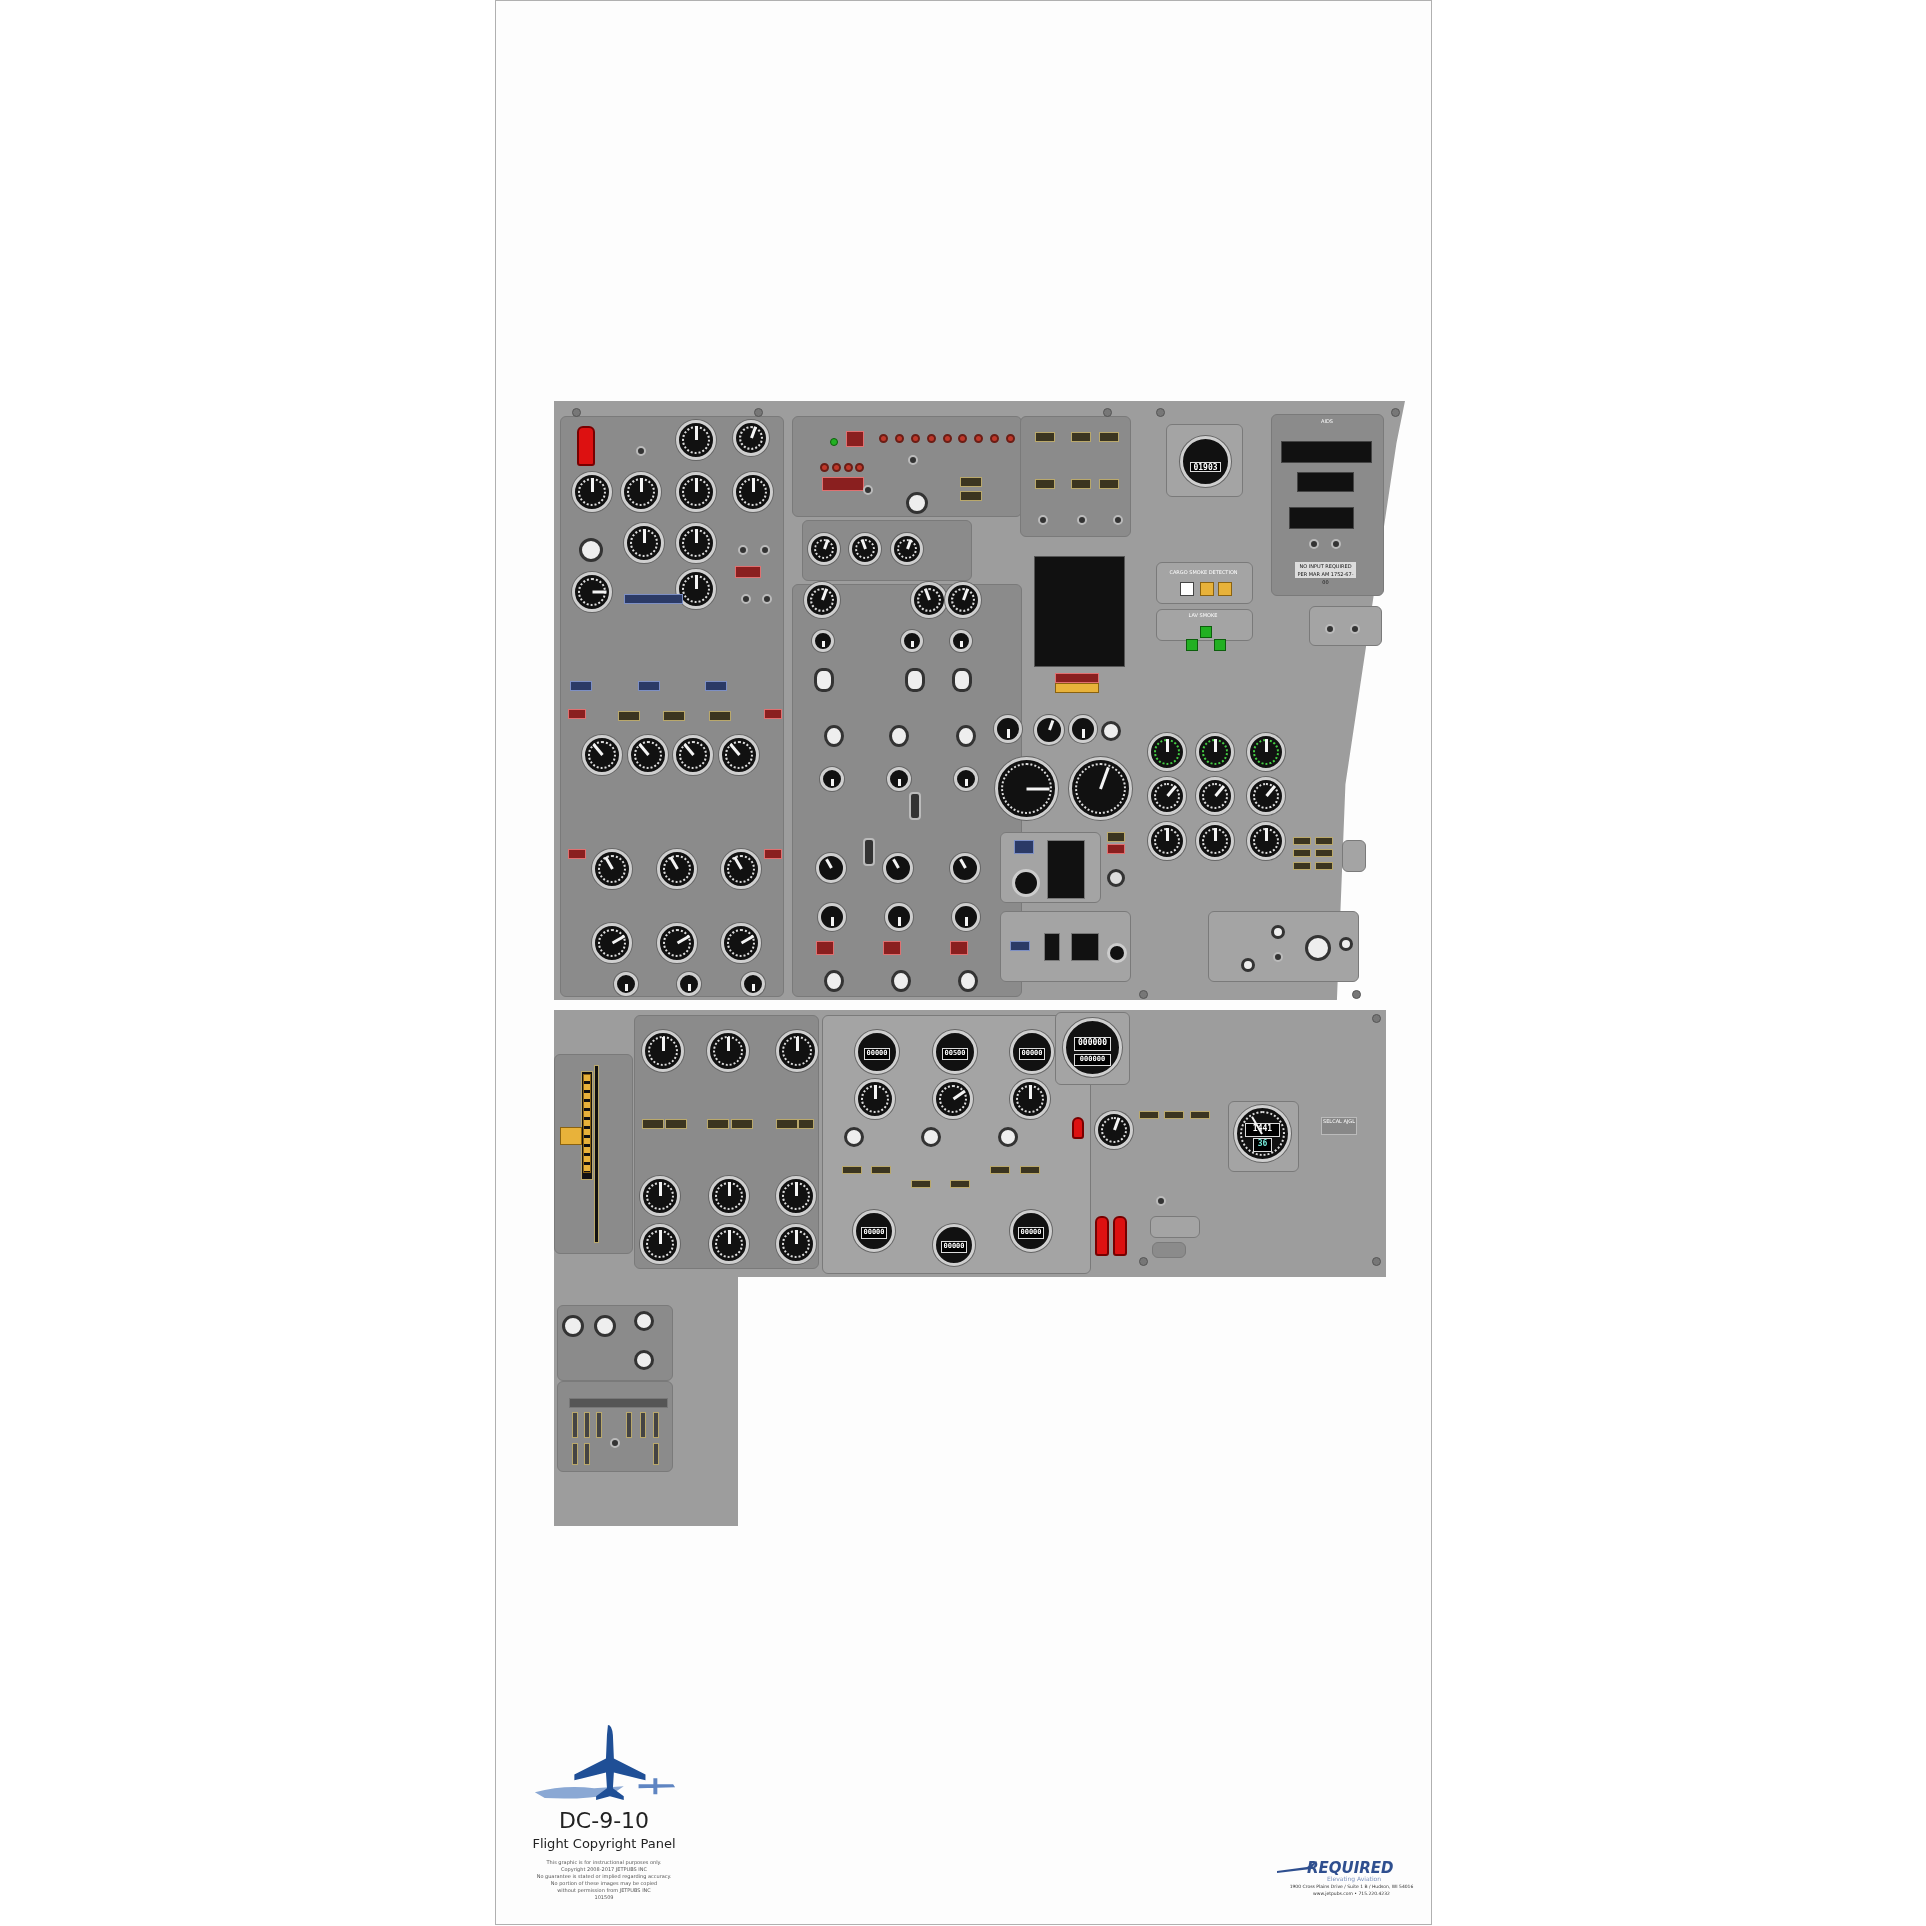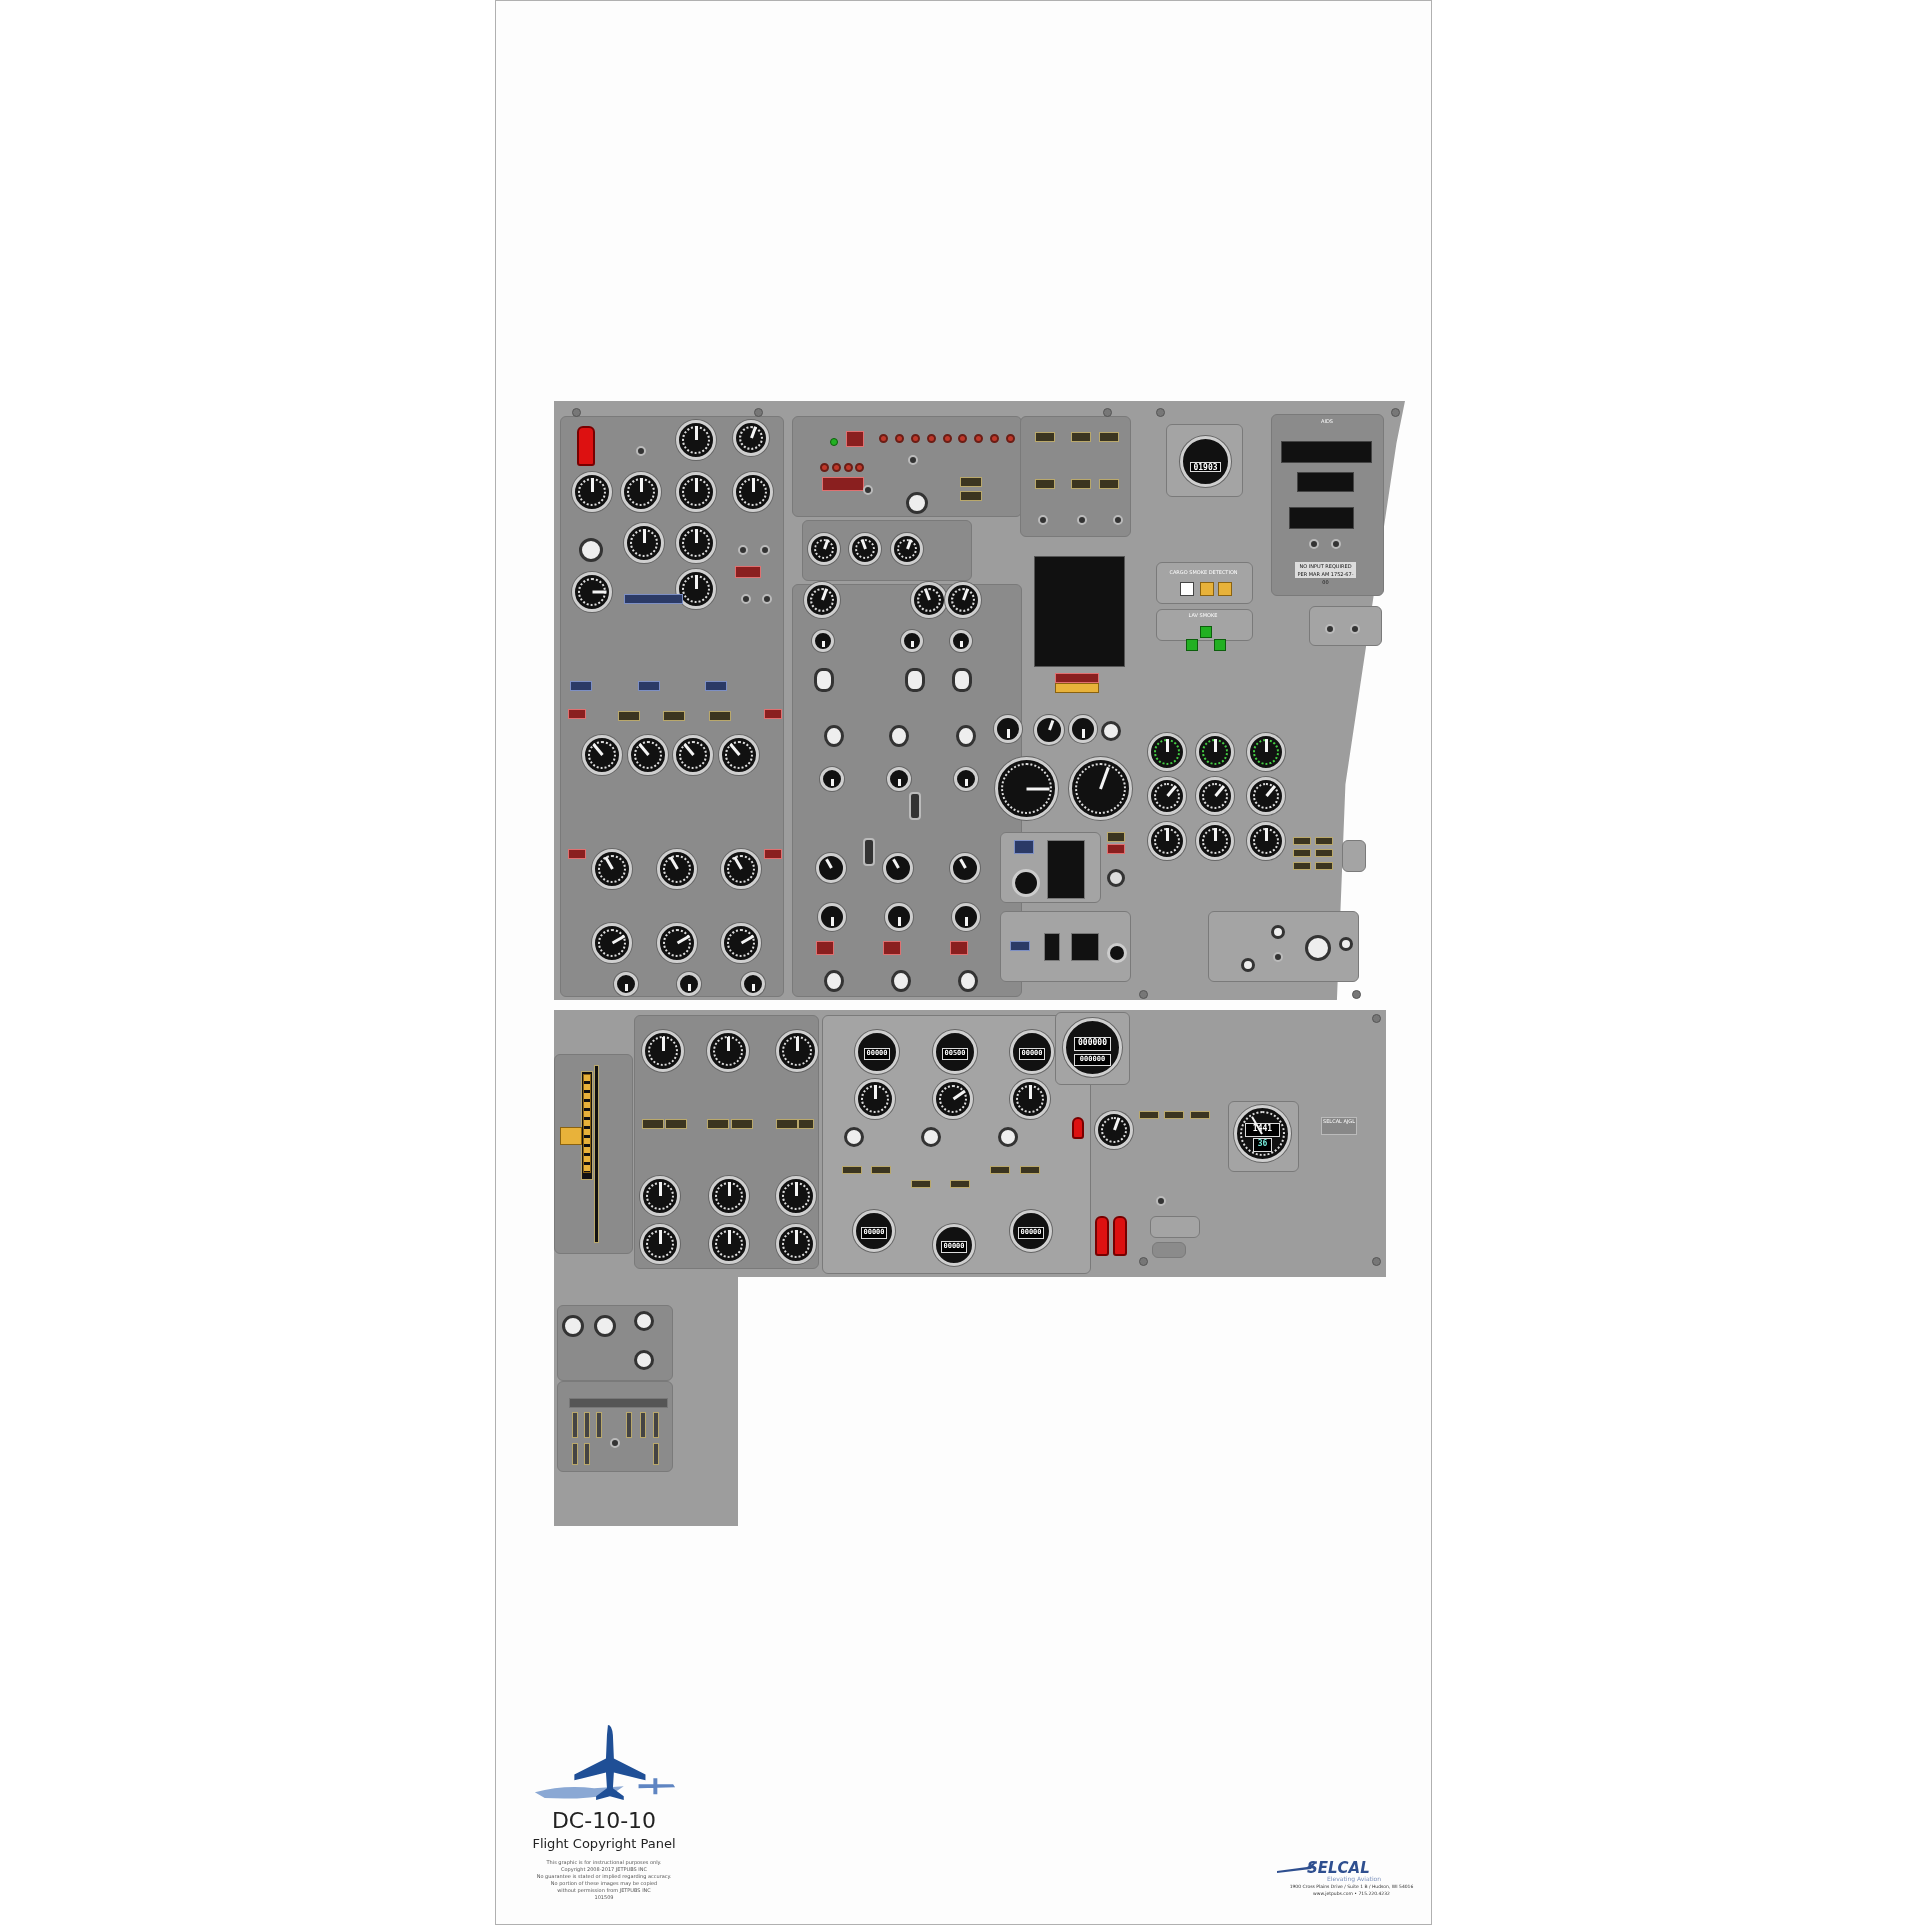--- a/index.html
+++ b/index.html
@@ -519,29 +519,29 @@
 <div class="ann" style="left:572px;top:1443px;width:6px;height:22px;background:#444;"></div>
 <div class="ann" style="left:584px;top:1443px;width:6px;height:22px;background:#444;"></div>
 <div class="ann" style="left:653px;top:1443px;width:6px;height:22px;background:#444;"></div>
 <div class="toggle" style="left:610px;top:1438px;"></div>
 
 <svg style="position:absolute;left:525px;top:1723px;" width="158" height="89" viewBox="0 0 160 90">
   <path d="M10 70 Q40 62 70 66 L100 64 L88 72 Q60 78 20 76 Z" fill="#8aa8d4"></path>
   <path d="M115 62 L150 62 L152 65 L115 66 Z M130 56 L134 56 L134 72 L130 72 Z" fill="#5f85c2"></path>
   <path d="M84 2 Q88 2 89 12 L90 36 L122 52 L122 58 L90 50 L89 66 L100 74 L100 78 L86 74 L72 78 L72 74 L83 66 L82 50 L50 58 L50 52 L82 36 L83 12 Q84 2 84 2 Z" fill="#1f4f96"></path>
 </svg>
-<div class="footer-title" style="left:515px;top:1808px;width:178px;font-size:22px;">DC-10-10</div>
+<div class="footer-title" style="left:515px;top:1808px;width:178px;font-size:22px;">DC-9-10</div>
 <div class="footer-title" style="left:515px;top:1836px;width:178px;font-size:13px;">Flight Copyright Panel</div>
 <div class="footer-title" style="left:515px;top:1859px;width:178px;font-size:5px;color:#555;">This graphic is for instructional purposes only.</div>
 <div class="footer-title" style="left:515px;top:1866px;width:178px;font-size:5px;color:#555;">Copyright 2008-2017 JETPUBS INC</div>
 <div class="footer-title" style="left:515px;top:1873px;width:178px;font-size:5px;color:#555;">No guarantee is stated or implied regarding accuracy.</div>
 <div class="footer-title" style="left:515px;top:1880px;width:178px;font-size:5px;color:#555;">No portion of these images may be copied</div>
 <div class="footer-title" style="left:515px;top:1887px;width:178px;font-size:5px;color:#555;">without permission from JETPUBS INC</div>
 <div class="footer-title" style="left:515px;top:1894px;width:178px;font-size:5px;color:#555;">101509</div>
 
 <svg style="position:absolute;left:1277px;top:1861px;" width="40" height="14" viewBox="0 0 40 14">
     <path d="M0 12 L34 8 L40 0 L30 6 L0 10 Z" fill="#2f4f8f"></path>
   </svg>
-<div class="footer-title" style="left:1307px;top:1859px;width:89px;font-size:15px;font-weight:bold;font-style:italic;color:#2f4f8f;text-align:left;">SELCAL</div>
+<div class="footer-title" style="left:1307px;top:1859px;width:89px;font-size:15px;font-weight:bold;font-style:italic;color:#2f4f8f;text-align:left;">REQUIRED</div>
 <div class="footer-title" style="left:1327px;top:1875px;width:79px;font-size:6px;color:#7e93bd;text-align:left;">Elevating Aviation</div>
 <div class="footer-title" style="left:1277px;top:1884px;width:149px;font-size:4.5px;color:#333;">1900 Cross Plains Drive / Suite 1 B / Hudson, WI 54016</div>
 <div class="footer-title" style="left:1277px;top:1891px;width:149px;font-size:4.5px;color:#333;">www.jetpubs.com • 715.220.4232</div>
 
 
 </body></html>

